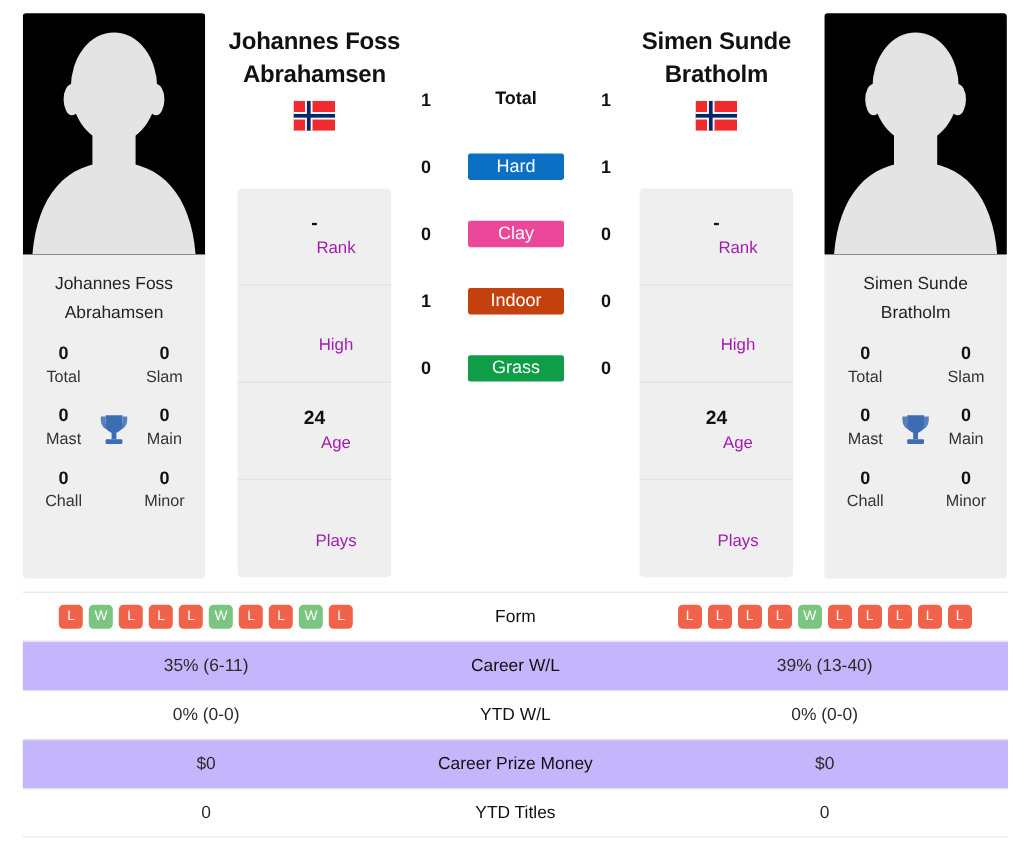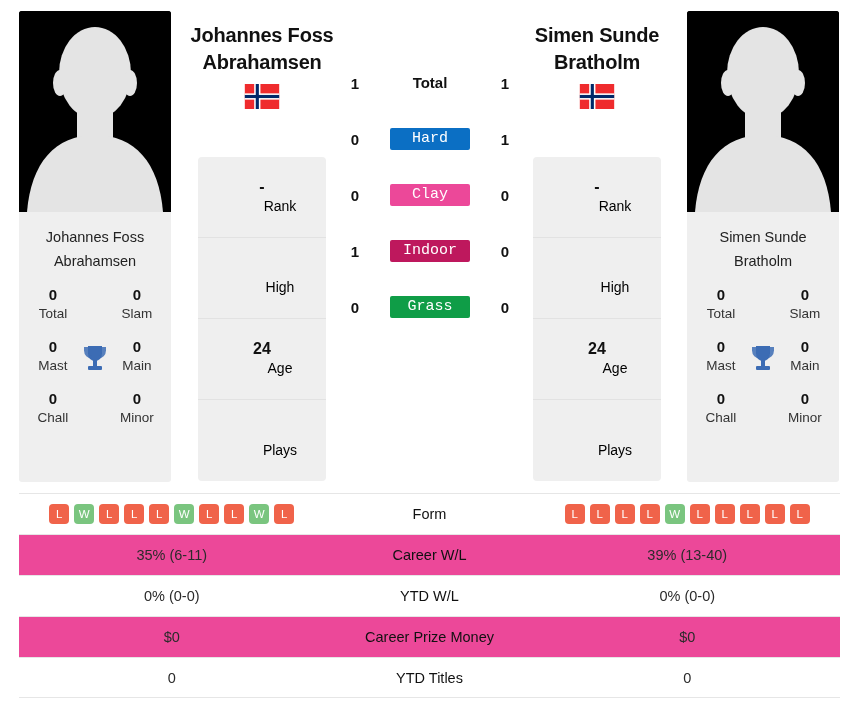--- a/index.html
+++ b/index.html
@@ -127,21 +127,21 @@
   .info-cell:last-child { border-bottom: none; }
   .info-val {
     font-size: 16px;
     font-weight: bold;
     color: #111;
     line-height: 1.2;
     min-height: 19px;
   }
   .info-lbl {
     font-size: 14px;
-    color: #000000;
+    color: #a21caf;
     line-height: 1.5;
     margin-left: 36px;
   }
 
   
   .surface-col {
     position: absolute;
     left: 340px;
     top: 55px;
     width: 180px;
@@ -164,32 +164,32 @@
     text-align: center;
     font-size: 15px;
     line-height: 22px;
     border-radius: 2px;
   }
   .s-badge.total {
     font-weight: bold;
     color: #111;
     background: transparent;
   }
-  .s-badge.surface { color: #ffffff; font-family: Liberation Mono, monospace; }
+  .s-badge.surface { color: #ffffff; }
 
   
   .stats { position: absolute; left: 19px; top: 493px; width: 821px; }
   .stat-row {
     position: relative;
     display: flex;
     align-items: center;
     height: 41px;
     border-top: 1px solid #e6e6e6;
   }
-  .stat-row.shaded { background: #ec4899; }
+  .stat-row.shaded { background: #c4b5fd; }
   .stat-row.last { border-bottom: 1px solid #e6e6e6; }
   .stat-left, .stat-right {
     flex: 1;
     text-align: center;
     font-size: 14.5px;
     color: #2b2b2b;
   }
   .stat-mid {
     width: 210px;
     text-align: center;
@@ -424,21 +424,21 @@
         <div class="s-badge surface" style="background: rgb(11, 111, 196);">Hard</div>
         <div class="s-score">1</div>
       </div>
       <div class="surface-row">
         <div class="s-score">0</div>
         <div class="s-badge surface" style="background: #ec4899;">Clay</div>
         <div class="s-score">0</div>
       </div>
       <div class="surface-row">
         <div class="s-score">1</div>
-        <div class="s-badge surface" style="background: #be185d;">Indoor</div>
+        <div class="s-badge surface" style="background: #c2410c;">Indoor</div>
         <div class="s-score">0</div>
       </div>
       <div class="surface-row">
         <div class="s-score">0</div>
         <div class="s-badge surface" style="background: rgb(15, 157, 71);">Grass</div>
         <div class="s-score">0</div>
       </div>
     </div>
 
   </div>

